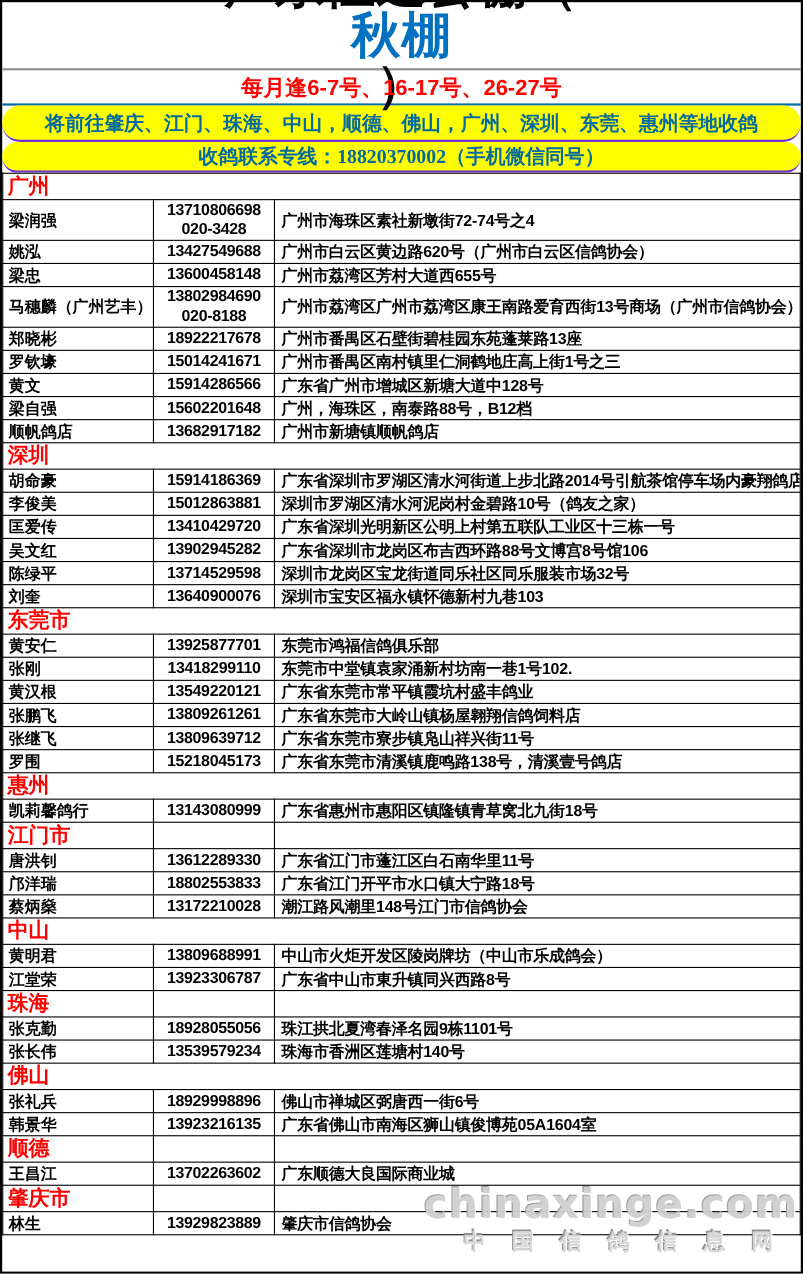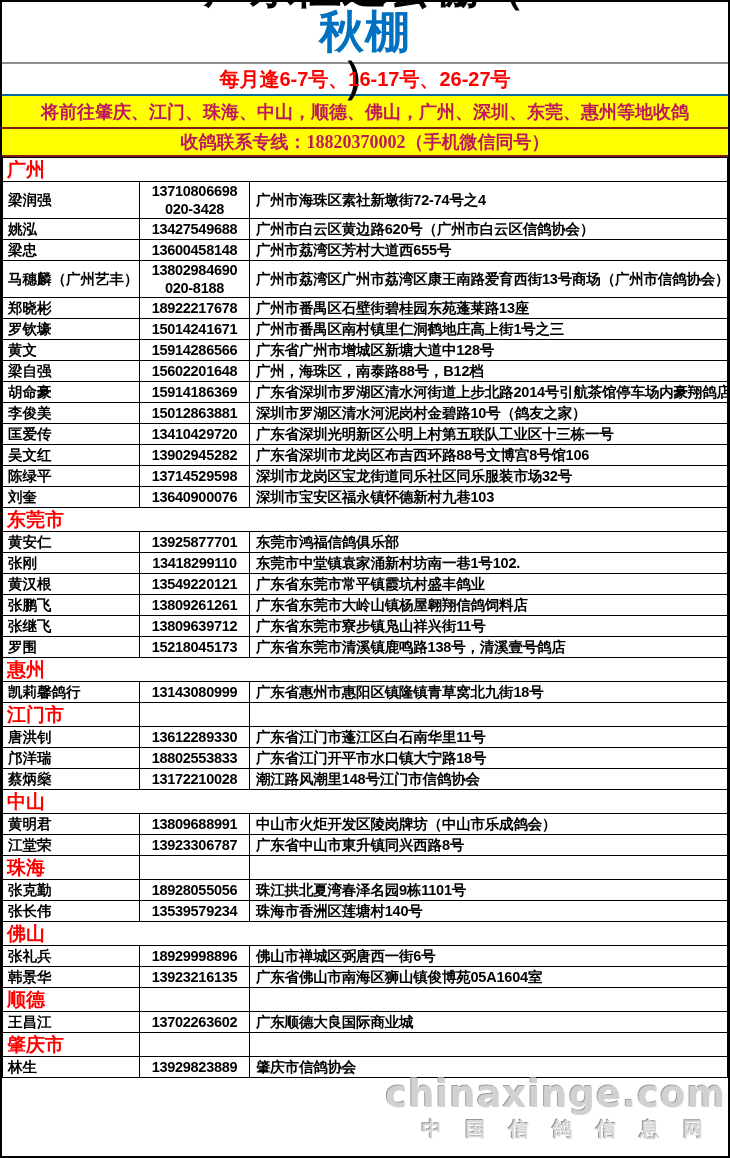--- a/index.html
+++ b/index.html
@@ -12,21 +12,21 @@
              border-bottom:2px solid #8f8f8f;
              font-family:"Liberation Serif","DejaVu Serif",serif;
              font-weight:bold;font-size:45px;line-height:1;letter-spacing:1px;color:#000;flex-direction:column;}
   .title-accent{color:var(--accent_blue,#0070C0);}
   .schedule-row{height:30px;display:flex;align-items:center;justify-content:center;
                 color:var(--section_red,#FF0000);
                 font-family:Liberation Sans, sans-serif;
                 font-weight:bold;font-size:20px;border-bottom:2px solid #0369a1;}
   .banner{background:var(--banner_yellow,#FFFF00);display:flex;align-items:center;justify-content:center;
           font-family:"Liberation Serif","DejaVu Serif",serif;
-          font-weight:bold;color:#be185d;border-bottom:2px solid #7f1d1d;}
+          font-weight:bold;color:#0369a1;border-bottom:2px solid #6d28d9;border-radius:16px;}
   .banner.route{height:31px;font-size:18px;}
   .banner.hotline{height:26px;font-size:18px;}
 
   
   table.contacts{width:100%;border-collapse:collapse;table-layout:fixed;}
   col.c-name{width:137px;} col.c-phone{width:110px;} col.c-addr{width:auto;}
   table.contacts td{border:1.5px solid #000;padding:0;vertical-align:middle;
                     overflow:hidden;white-space:nowrap;}
   tr.section-row td{height:23px;}
   .city-cell{padding-left:4px !important;}
@@ -142,21 +142,35 @@
 
   <tr class="data-row">
     <td class="name-cell">梁自强</td>
     <td class="phone-cell">
       <span class="line">15602201648</span>
 
     </td>
     <td class="addr-cell">广州，海珠区，南泰路88号，B12档</td>
   </tr>
 
-
+  <tr class="data-row">
+    <td class="name-cell">顺帆鸽店</td>
+    <td class="phone-cell">
+      <span class="line">13682917182</span>
+
+    </td>
+    <td class="addr-cell">广州市新塘镇顺帆鸽店</td>
+  </tr>
+
+  <tr class="section-row">
+    <td class="city-cell" colspan="3">
+      <span class="city-label">深圳</span>
+    </td>
+
+  </tr>
 
   <tr class="data-row">
     <td class="name-cell">胡命豪</td>
     <td class="phone-cell">
       <span class="line">15914186369</span>
 
     </td>
     <td class="addr-cell">广东省深圳市罗湖区清水河街道上步北路2014号引航茶馆停车场内豪翔鸽店</td>
   </tr>
 

